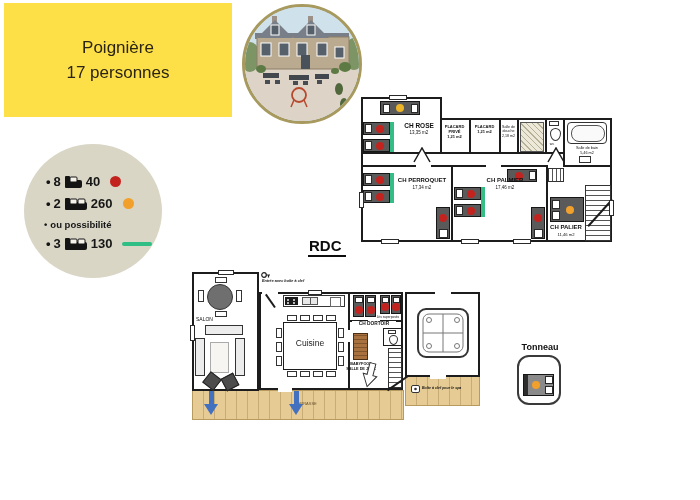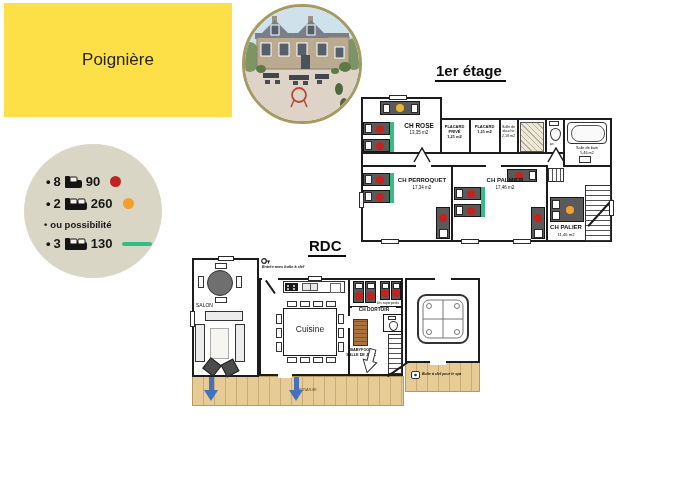--- a/index.html
+++ b/index.html
@@ -51,20 +51,21 @@
   .bluearrow .tip{width:0;height:0;border-left:7px solid transparent;border-right:7px solid transparent;
        border-top:11px solid #4470c0;}
 </style>
 </head>
 <body>
 
 <div id="canvas">
 
   <div id="hdr">
     <div>Poignière</div>
+    <div>17 personnes</div>
   </div>
 
   <div id="photo">
     <svg width="114" height="114" viewBox="0 0 114 114">
       <rect width="114" height="114" fill="#cfe2ec"></rect>
       <rect y="60" width="114" height="54" fill="#ddd3c6"></rect>
       <ellipse cx="5" cy="50" rx="10" ry="15" fill="#7d9464"></ellipse>
       <ellipse cx="109" cy="47" rx="10" ry="16" fill="#7d9464"></ellipse>
       <rect x="10" y="26" width="94" height="6" fill="#787f88"></rect>
       <rect x="27" y="9" width="5" height="9" fill="#9b9188"></rect>
@@ -100,21 +101,21 @@
 
   <div id="legend">
     <div class="lrow" style="left:22px;top:30px;">
       <span>•</span>
       <span>8</span>
       <svg width="19" height="14">
           <rect x="1" y="1" width="5" height="12" rx="1" fill="#141414"></rect>
           <rect x="4" y="5" width="14" height="8" rx="2" fill="#141414"></rect>
           <rect x="6" y="2" width="7" height="5" rx="1" fill="#f5f3ea" stroke="#141414"></rect>
         </svg>
-      <span>90</span>
+      <span>40</span>
       <span class="ldot dotred"></span>
     </div>
     <div class="lrow" style="left:22px;top:52px;">
       <span>•</span>
       <span>2</span>
       <svg width="24" height="14">
           <rect x="1" y="1" width="5" height="12" rx="1" fill="#141414"></rect>
           <rect x="4" y="5" width="19" height="8" rx="2" fill="#141414"></rect>
           <rect x="6" y="2" width="7" height="5" rx="1" fill="#f5f3ea" stroke="#141414"></rect>
           <rect x="14" y="2" width="7" height="5" rx="1" fill="#f5f3ea" stroke="#141414"></rect>
@@ -133,21 +134,20 @@
           <rect x="1" y="1" width="5" height="12" rx="1" fill="#141414"></rect>
           <rect x="4" y="5" width="19" height="8" rx="2" fill="#141414"></rect>
           <rect x="6" y="2" width="7" height="5" rx="1" fill="#f5f3ea" stroke="#141414"></rect>
           <rect x="14" y="2" width="7" height="5" rx="1" fill="#f5f3ea" stroke="#141414"></rect>
         </svg>
       <span>130</span>
       <span class="gline"></span>
     </div>
   </div>
 
-  <div class="title" style="left:435px;top:62px;">1er étage</div>
   <div class="title" style="left:308px;top:237px;">RDC</div>
 
   <div class="abs" style="left:361px;top:97px;width:252px;height:146px;">
     <div class="rm" style="left:0;top:21px;width:251px;height:124px;"></div>
     <div class="rm" style="left:0;top:0;width:81px;height:57px;"></div>
 
     <div class="ln" style="left:108px;top:21px;width:2px;height:36px;"></div>
     <div class="ln" style="left:138px;top:21px;width:2px;height:36px;"></div>
     <div class="ln" style="left:156px;top:21px;width:2px;height:36px;"></div>
     <div class="ln" style="left:184px;top:21px;width:2px;height:36px;"></div>
@@ -262,21 +262,21 @@
     <div class="lb" style="left:182px;top:135px;width:46px;font-size:4.2px;">11,46 m2</div>
 
     <div class="win" style="left:28px;top:-2px;width:18px;height:5px;"></div>
     <div class="win" style="left:20px;top:142px;width:18px;height:5px;"></div>
     <div class="win" style="left:100px;top:142px;width:18px;height:5px;"></div>
     <div class="win" style="left:152px;top:142px;width:18px;height:5px;"></div>
     <div class="win" style="left:248px;top:103px;width:5px;height:16px;"></div>
     <div class="win" style="left:-2px;top:95px;width:5px;height:16px;"></div>
   </div>
 
-  <div class="abs" style="left:190px;top:256px;width:300px;height:152px;">
+  <div class="abs" style="left:190px;top:270px;width:300px;height:152px;">
 
     <div class="ter" style="left:2px;top:120px;width:212px;height:30px;"></div>
     <div class="lb" style="left:96px;top:131px;width:40px;font-size:4px;color:#6a552f;">TERRASSE</div>
     <div class="ter" style="left:215px;top:106px;width:75px;height:30px;"></div>
 
     <div class="rm" style="left:2px;top:2px;width:67px;height:119px;"></div>
     <div class="rm" style="left:69px;top:22px;width:144px;height:98px;"></div>
     <div class="rm" style="left:215px;top:22px;width:75px;height:85px;"></div>
 
     <div class="ln" style="left:158px;top:24px;width:2px;height:94px;"></div>
@@ -397,14 +397,24 @@
       </svg>
     <div class="lb" style="left:232px;top:116px;width:55px;font-size:3.6px;font-weight:bold;font-style:italic;text-align:left;">Boîte à clef pour le spa</div>
 
     <div class="win" style="left:28px;top:0;width:16px;height:5px;"></div>
     <div class="win" style="left:0;top:55px;width:5px;height:16px;"></div>
     <div class="win" style="left:118px;top:20px;width:14px;height:5px;"></div>
     <div class="gap" style="left:88px;top:118px;width:14px;height:4px;"></div>
     <div class="gap" style="left:240px;top:105px;width:16px;height:4px;"></div>
   </div>
 
+  <div class="abs" style="left:505px;top:338px;width:70px;height:80px;">
+    <div class="lb" style="left:0;top:4px;width:70px;font-size:9px;font-weight:bold;">Tonneau</div>
+    <div style="position:absolute;left:12px;top:17px;width:44px;height:50px;border:2px solid #3a3a3a;border-radius:12px;background:#fff;box-sizing:border-box;"></div>
+    <div class="bed" style="left:18px;top:36px;width:31px;height:22px;background:#8a8a8a;">
+      <div style="position:absolute;left:0;top:0;width:4px;height:20px;background:#2e2e2e;"></div>
+      <div class="pil" style="left:21px;top:1px;width:8px;height:8px;"></div>
+      <div class="pil" style="left:21px;top:11px;width:8px;height:8px;"></div>
+      <div class="fdot fO" style="left:42%;top:50%;"></div>
+    </div>
+  </div>
 
 </div>
 
 </body></html>

